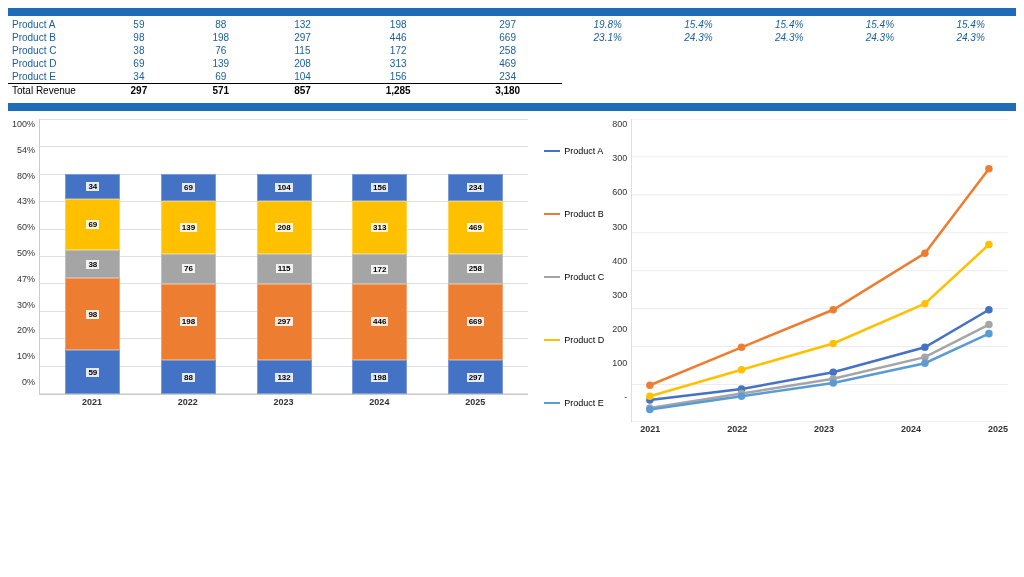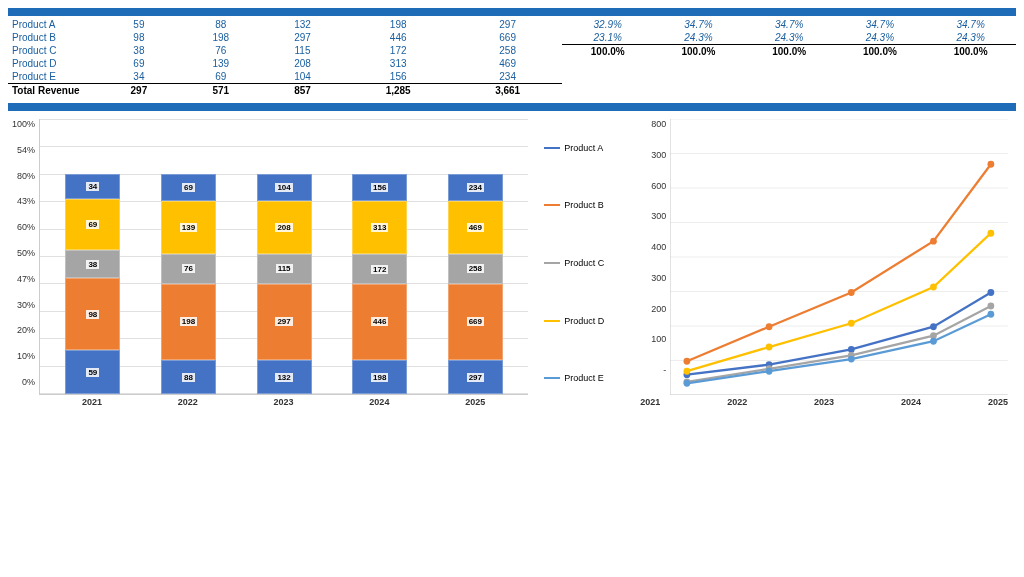--- a/index.html
+++ b/index.html
@@ -25,21 +25,21 @@
     .left-table { flex: 0 0 55%; }
     .right-table { flex: 0 0 45%; }
 
     table { width: 100%; border-collapse: collapse; font-size: 10px; }
 
     .left-table table td, .left-table table th { padding: 1px 4px; }
     .right-table table td, .right-table table th { padding: 1px 4px; text-align: center; }
 
     .col-header { color: #1a5fa0; font-weight: bold; text-align: center; }
     .row-label { color: #1a5fa0; font-weight: normal; }
-    .row-label-bold { font-weight: bold; color: #000; }
+    .row-label-bold { font-weight: normal; color: #000; }
     .data-cell { text-align: center; color: #1a5fa0; }
     .data-cell-bold { text-align: center; font-weight: bold; color: #000; }
     .pct-cell { text-align: center; color: #1a5fa0; font-style: italic; }
     .pct-cell-bold { text-align: center; font-weight: bold; color: #000; }
 
     .total-row td { border-top: 1px solid #000; }
 
     
     .bottom-section { width: 100%; }
 
@@ -72,21 +72,21 @@
     .bar-stack { display: flex; flex-direction: column-reverse; width: 55px; position: relative; }
 
     .bar-segment { width: 100%; display: flex; align-items: center; justify-content: center; font-size: 9px; font-weight: bold; color: #000; border: 1px solid rgba(255,255,255,0.3); }
 
     .x-labels { display: flex; justify-content: space-around; padding: 2px 5px 0 5px; margin-left: 0; font-size: 9px; color: #333; font-weight: bold; }
     .x-label { width: 55px; text-align: center; }
 
     
     .line-chart-container { flex: 0 0 48%; padding: 8px 8px 4px 4px; display: flex; flex-direction: column; }
 
-    .line-chart-inner { flex: 1; display: flex; margin-left: 39px; }
+    .line-chart-inner { flex: 1; display: flex; }
     .line-y-axis { display: flex; flex-direction: column; justify-content: space-between; align-items: flex-end; padding-right: 4px; padding-bottom: 20px; font-size: 9px; color: #333; }
     .line-chart-area { flex: 1; position: relative; }
 
     .line-chart-svg { width: 100%; height: 100%; }
 
     .legend { display: flex; flex-direction: column; justify-content: space-around; padding: 0 8px; font-size: 9px; }
     .legend-item { display: flex; align-items: center; gap: 4px; margin: 3px 0; }
     .legend-line { width: 16px; height: 2px; flex-shrink: 0; }
 
     .line-x-labels { display: flex; justify-content: space-between; padding: 2px 0 0 0; font-size: 9px; color: #333; font-weight: bold; }
@@ -157,58 +157,51 @@
                 <td class="data-cell">104</td>
                 <td class="data-cell">156</td>
                 <td class="data-cell">234</td>
               </tr>
               <tr class="total-row">
                 <td class="row-label-bold">Total Revenue</td>
                 <td class="data-cell-bold">297</td>
                 <td class="data-cell-bold">571</td>
                 <td class="data-cell-bold">857</td>
                 <td class="data-cell-bold">1,285</td>
-                <td class="data-cell-bold">3,661</td>
+                <td class="data-cell-bold">3,180</td>
               </tr>
             </tbody>
         </table>
       </div>
 
       <div class="right-table">
         <table>
           <thead>
             <tr>
               <th class="col-header"></th>
               <th class="col-header"></th>
               <th class="col-header"></th>
               <th class="col-header"></th>
               <th class="col-header"></th>
             </tr>
           </thead>
           <tbody id="right-table-body">
-              <tr>
-                <td class="pct-cell">32.9%</td>
-                <td class="pct-cell">34.7%</td>
-                <td class="pct-cell">34.7%</td>
-                <td class="pct-cell">34.7%</td>
-                <td class="pct-cell">34.7%</td>
+          <tr>
+                <td class="pct-cell">19.8%</td>
+                <td class="pct-cell">15.4%</td>
+                <td class="pct-cell">15.4%</td>
+                <td class="pct-cell">15.4%</td>
+                <td class="pct-cell">15.4%</td>
               </tr>
               <tr>
                 <td class="pct-cell">23.1%</td>
                 <td class="pct-cell">24.3%</td>
                 <td class="pct-cell">24.3%</td>
                 <td class="pct-cell">24.3%</td>
                 <td class="pct-cell">24.3%</td>
-              </tr>
-              <tr class="total-row">
-                <td class="pct-cell-bold">100.0%</td>
-                <td class="pct-cell-bold">100.0%</td>
-                <td class="pct-cell-bold">100.0%</td>
-                <td class="pct-cell-bold">100.0%</td>
-                <td class="pct-cell-bold">100.0%</td>
               </tr>
             </tbody>
         </table>
       </div>
     </div>
   </div>
 
   <div class="bottom-section">
     <div class="chart-title"></div>
     <div class="charts-row">

